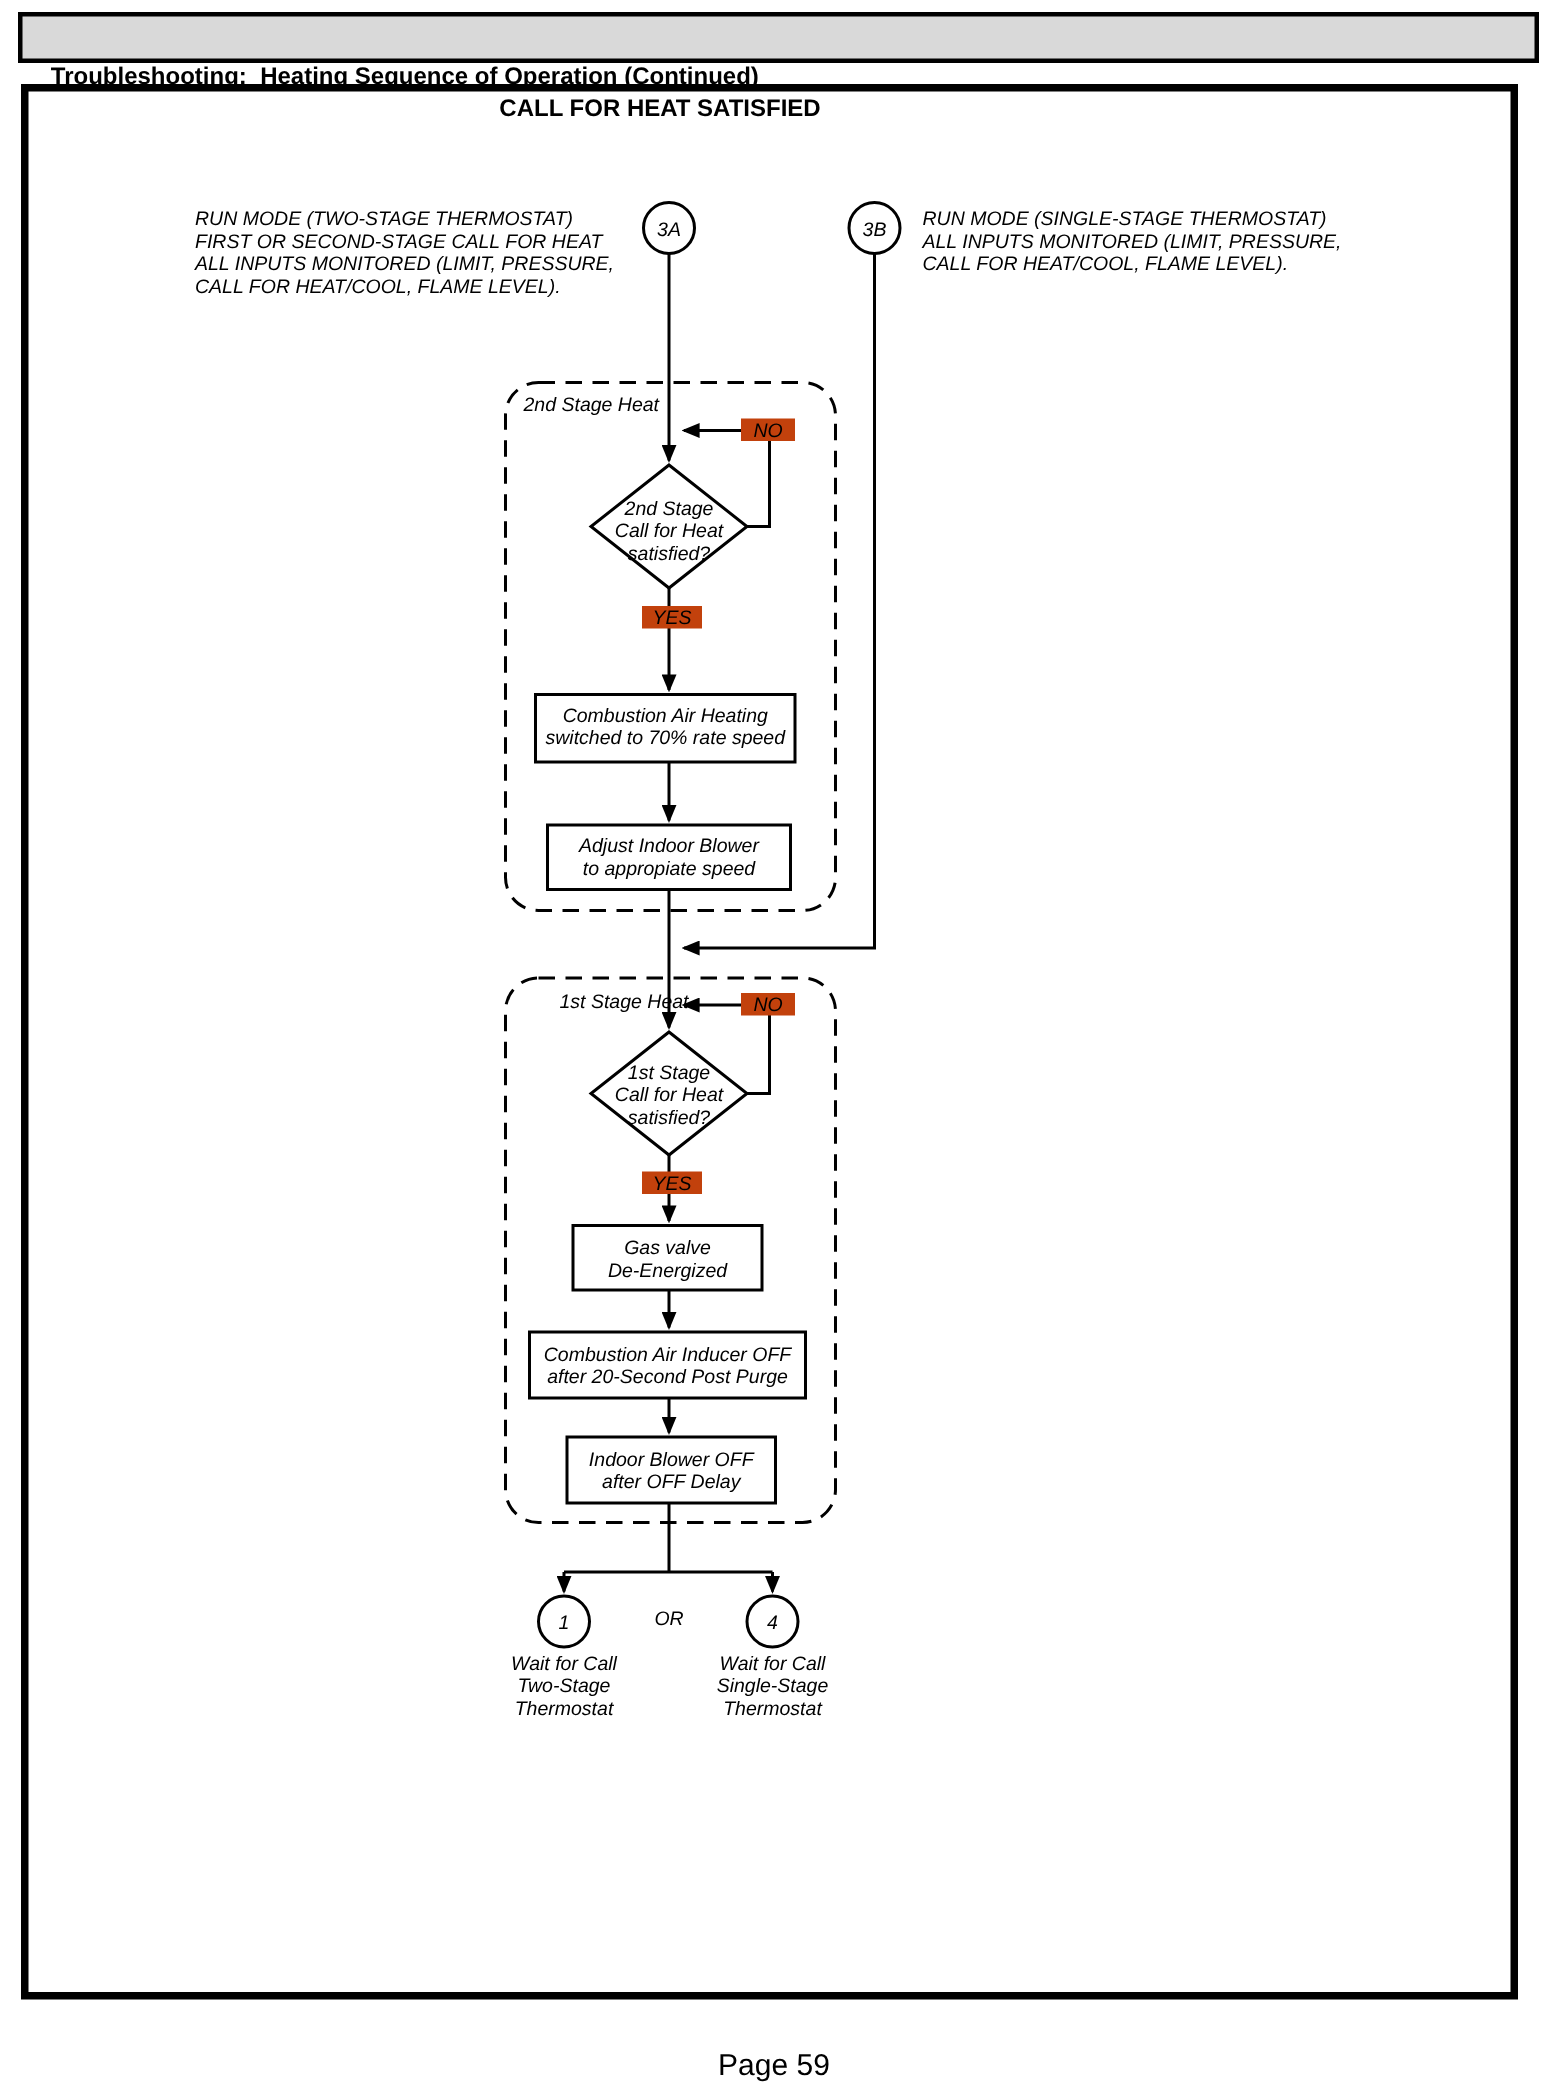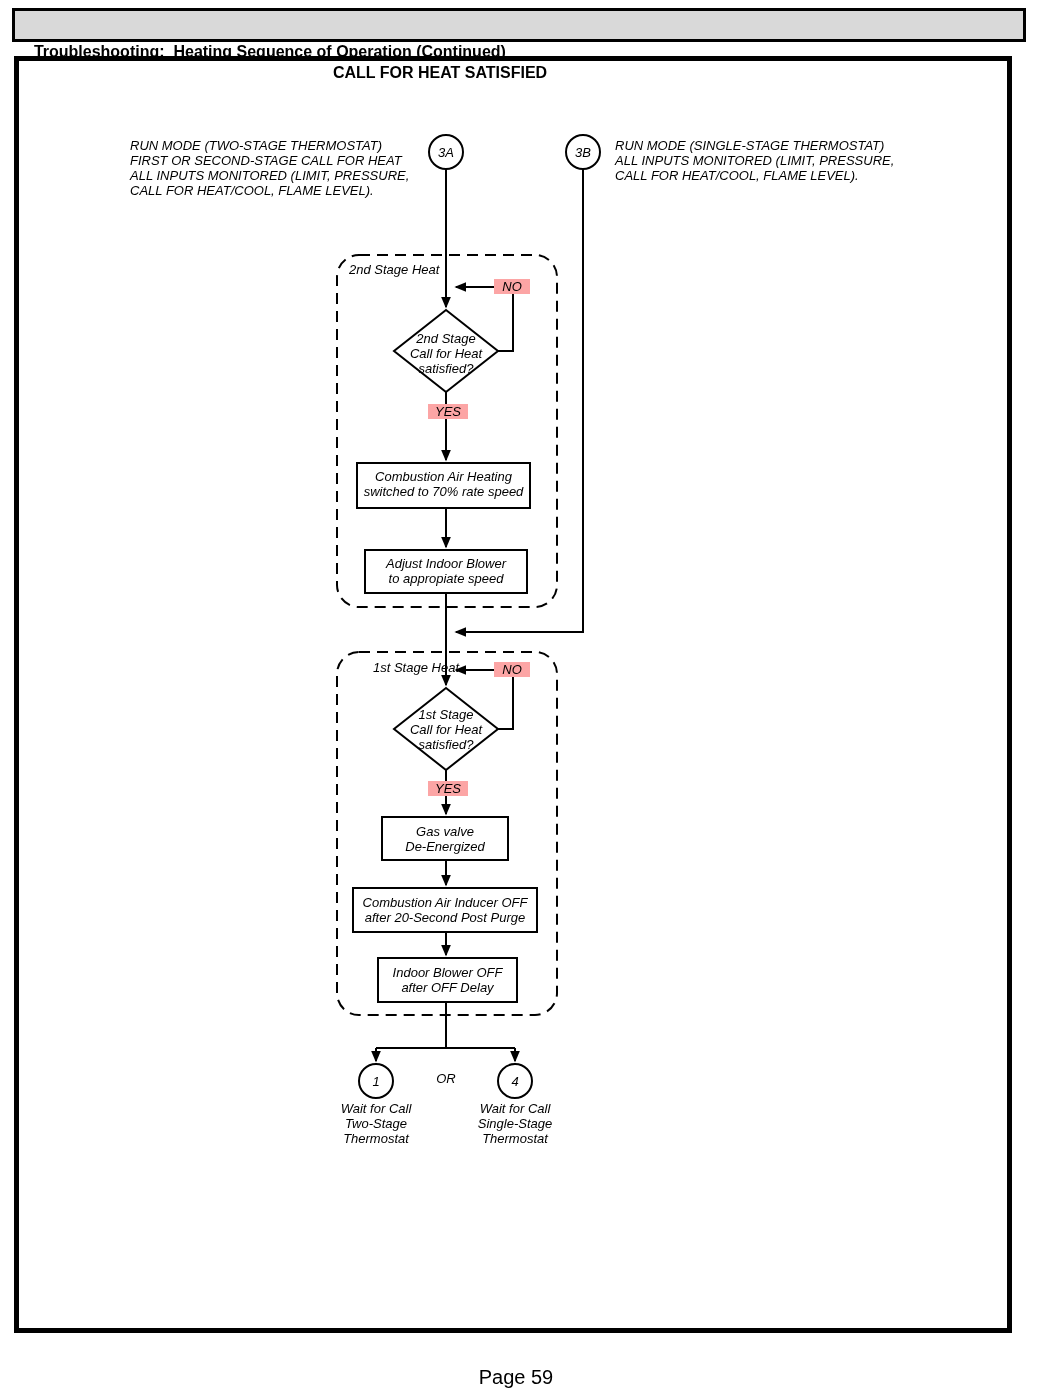--- a/index.html
+++ b/index.html
@@ -4,21 +4,21 @@
 <style>
   html,body{margin:0;padding:0;}
   body{
     width:1040px;height:1400px;position:relative;background:#ffffff;
     font-family:"Liberation Sans", sans-serif;color:#000;
     -webkit-font-smoothing:antialiased;
   }
   .abs{position:absolute;}
   .t13{font-size:13px;line-height:15px;font-style:italic;}
   .center{text-align:center;}
-  .wbg{background:#fca5a5;padding:0 2px;}
+  .wbg{background:#c2410c;padding:0 2px;}
   #header-bar{
     left:12px;top:8px;width:1014px;height:34px;box-sizing:border-box;
     background:#d9d9d9;border:3px solid #000;
     font-size:16px;font-weight:bold;line-height:27px;padding-left:10px;
     white-space:pre;
   }
   #diagram-frame{
     left:14px;top:56px;width:998px;height:1277px;box-sizing:border-box;
     border:5px solid #000;background:#fff;
   }

